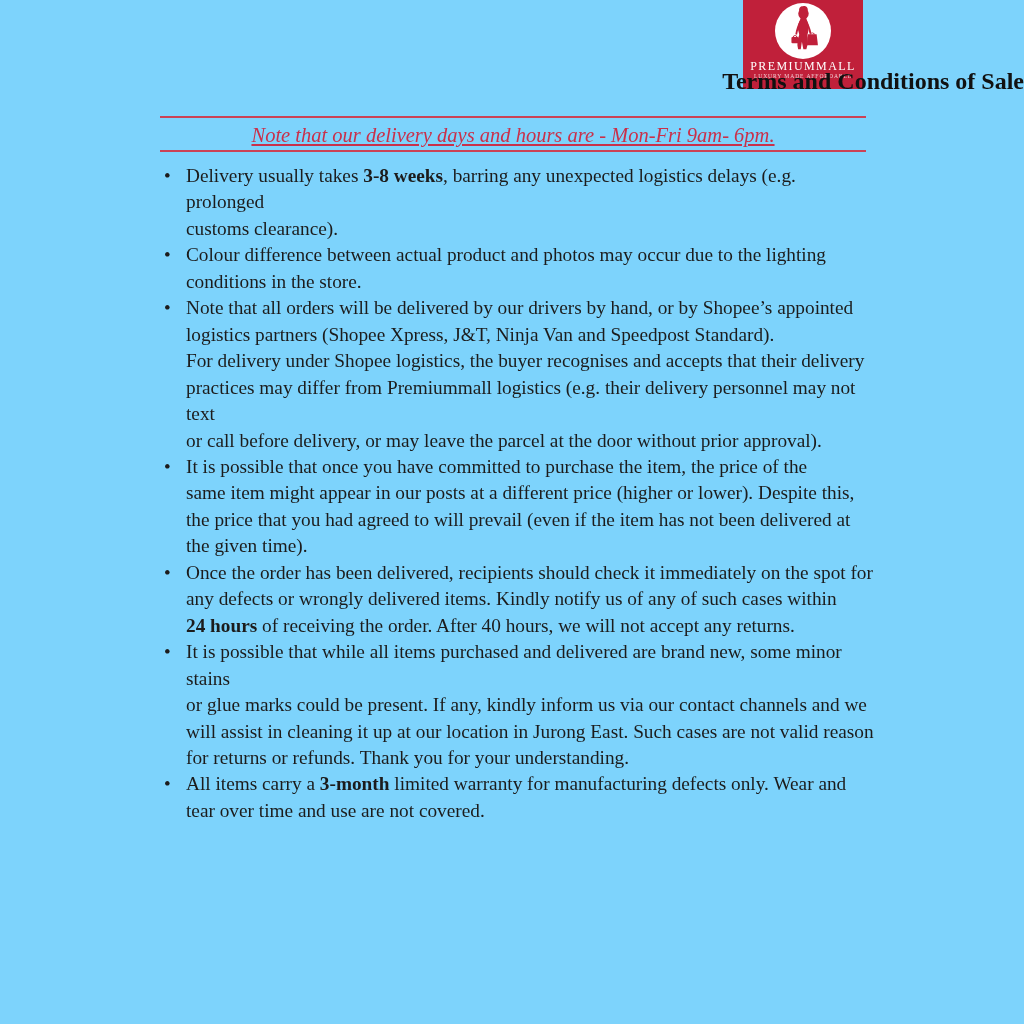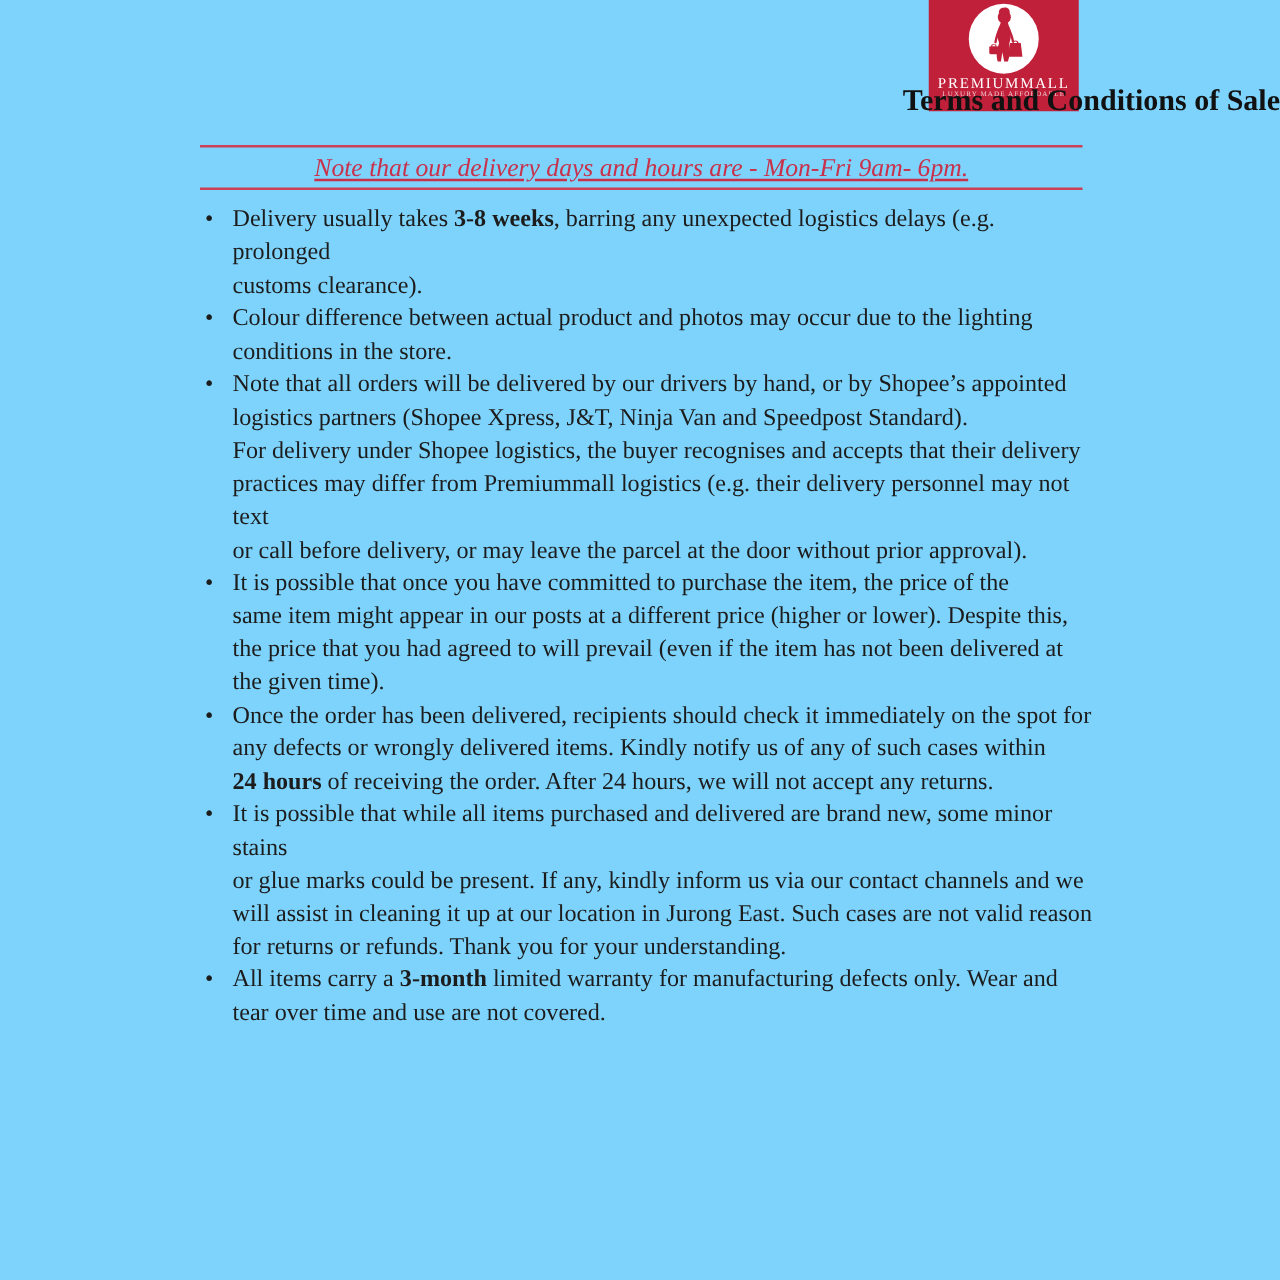--- a/index.html
+++ b/index.html
@@ -126,19 +126,19 @@
   <div class="rule rule-top"></div>
   <div class="notice">Note that our delivery days and hours are - Mon-Fri 9am- 6pm.</div>
   <div class="rule rule-bottom"></div>
 
   <div class="terms">
     <ul>
         <li><span>Delivery usually takes </span><b>3-8 weeks</b><span>, barring any unexpected logistics delays (e.g. prolonged<br>customs clearance).</span></li>
         <li><span>Colour difference between actual product and photos may occur due to the lighting<br>conditions in the store.</span></li>
         <li><span>Note that all orders will be delivered by our drivers by hand, or by Shopee’s appointed<br>logistics partners (Shopee Xpress, J&amp;T, Ninja Van and Speedpost Standard).<br>For delivery under Shopee logistics, the buyer recognises and accepts that their delivery<br>practices may differ from Premiummall logistics (e.g. their delivery personnel may not text<br>or call before delivery, or may leave the parcel at the door without prior approval).</span></li>
         <li><span>It is possible that once you have committed to purchase the item, the price of the<br>same item might appear in our posts at a different price (higher or lower). Despite this,<br>the price that you had agreed to will prevail (even if the item has not been delivered at<br>the given time).</span></li>
-        <li><span>Once the order has been delivered, recipients should check it immediately on the spot for<br>any defects or wrongly delivered items. Kindly notify us of any of such cases within<br></span><b>24 hours</b><span> of receiving the order. After 24 hours, we will not accept any returns.</span></li>
+        <li><span>Once the order has been delivered, recipients should check it immediately on the spot for<br>any defects or wrongly delivered items. Kindly notify us of any of such cases within<br></span><b>24 hours</b><span> of receiving the order. After 40 hours, we will not accept any returns.</span></li>
         <li><span>It is possible that while all items purchased and delivered are brand new, some minor stains<br>or glue marks could be present. If any, kindly inform us via our contact channels and we<br>will assist in cleaning it up at our location in Jurong East. Such cases are not valid reason<br>for returns or refunds. Thank you for your understanding.</span></li>
         <li><span>All items carry a </span><b>3-month</b><span> limited warranty for manufacturing defects only. Wear and<br>tear over time and use are not covered.</span></li>
       </ul>
   </div>
 
 </div>
 
 </body></html>

